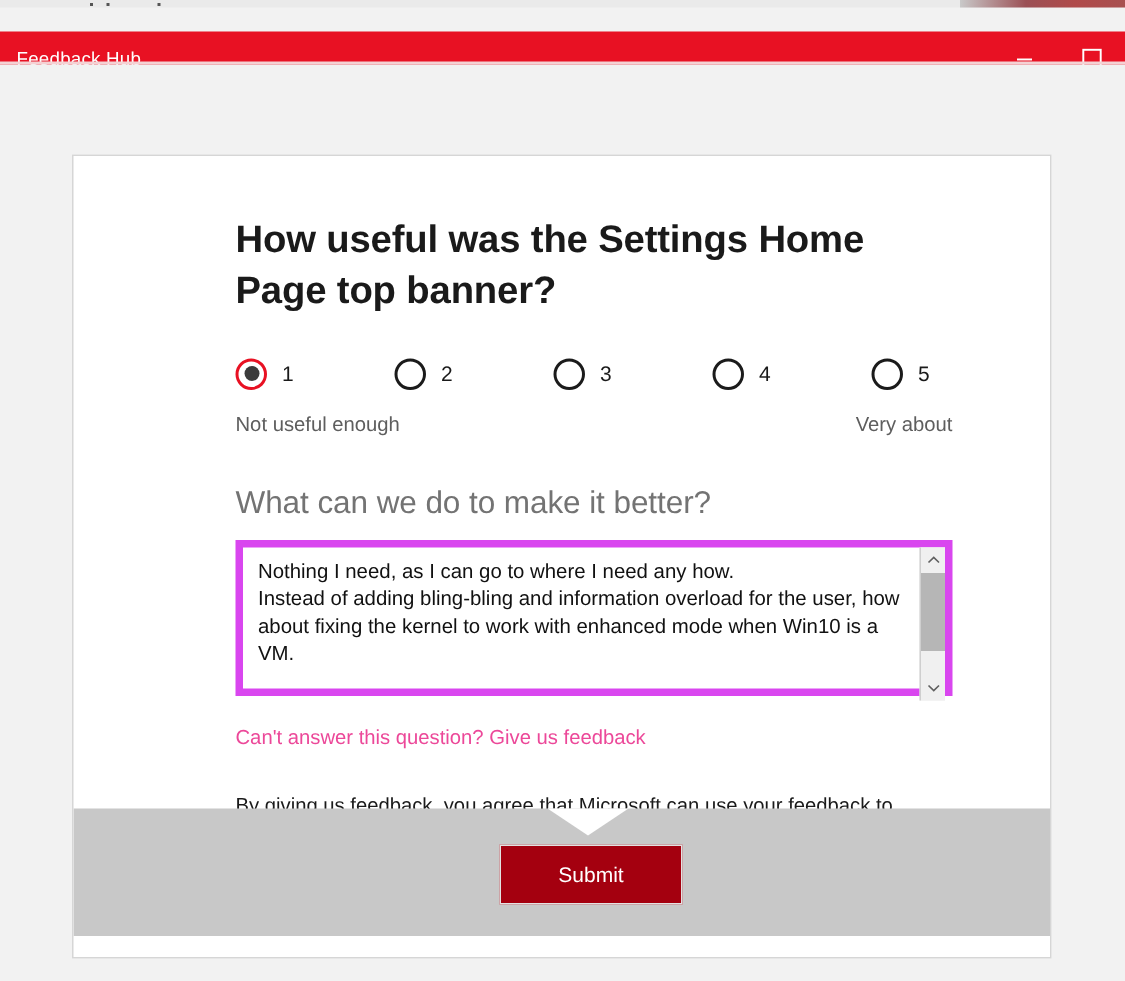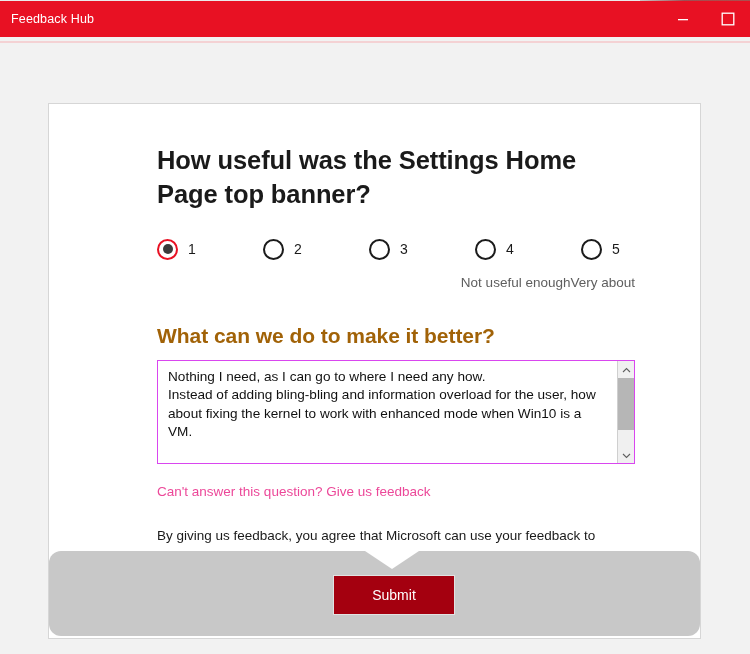--- a/index.html
+++ b/index.html
@@ -34,21 +34,21 @@
   #desktop-strip .bump.b1 { left: 60px; }
   #desktop-strip .bump.b2 { left: 71px; }
   #desktop-strip .bump.b3 { left: 105px; }
   #desktop-strip .corner-red {
     position: absolute; right: 0; top: 0; width: 110px; height: 5px;
     background: linear-gradient(to right, #c9c9c9, #9b5055 40%, #b04a4a 70%, #a85050);
   }
 
   #titlebar {
     position: absolute;
-    left: 0; top: 1px;
+    left: 0; top: 21px;
     width: 750px; height: 36px;
     background: #e81123;
     display: flex;
     align-items: center;
   }
   #titlebar-title {
     color: #ffffff;
     font-size: 12.5px;
     margin-left: 11px;
     letter-spacing: 0.15px;
@@ -141,42 +141,42 @@
     background: #3b3b3b;
   }
   .radio-label {
     margin-left: 10px;
     font-size: 14px;
     color: #1a1a1a;
   }
 
   #scale-labels {
     display: flex;
-    justify-content: flex-end;
+    justify-content: space-between;
     width: 478px;
     margin-top: 15px;
     font-size: 13.5px;
     color: #5e5e5e;
   }
 
   h2.subquestion {
     margin: 34px 0 0 0;
     font-size: 21px;
-    font-weight: 700;
-    color: #a16207;
+    font-weight: 400;
+    color: #737373;
     letter-spacing: -0.05px;
   }
 
   
   #answer-wrap {
     position: relative;
     margin-top: 12px;
     width: 478px;
     height: 104px;
-    border: 1px solid #d946ef;
+    border: 5px solid #d946ef;
     background: #ffffff;
   }
   #answer-text {
     position: absolute;
     left: 0; top: 0;
     width: 452px; height: 102px;
     padding: 7px 0 0 10px;
     font-family: "Liberation Sans", "DejaVu Sans", sans-serif;
     font-size: 13.6px;
     line-height: 18.5px;
@@ -224,24 +224,23 @@
   }
   #privacy-link {
     color: #c4313b;
     text-decoration: none;
     cursor: pointer;
   }
 
   
   #footer-bar {
     position: absolute;
-    left: 0; bottom: 2px;
+    left: 0; bottom: 14px;
     width: 651px; height: 85px;
     background: #c8c8c8;
-    border-radius: 12px;
   }
   #footer-notch {
     position: absolute;
     left: 316px; top: 0;
     width: 0; height: 0;
     border-left: 27px solid transparent;
     border-right: 27px solid transparent;
     border-top: 18px solid #ffffff;
   }
   #submit-button {

